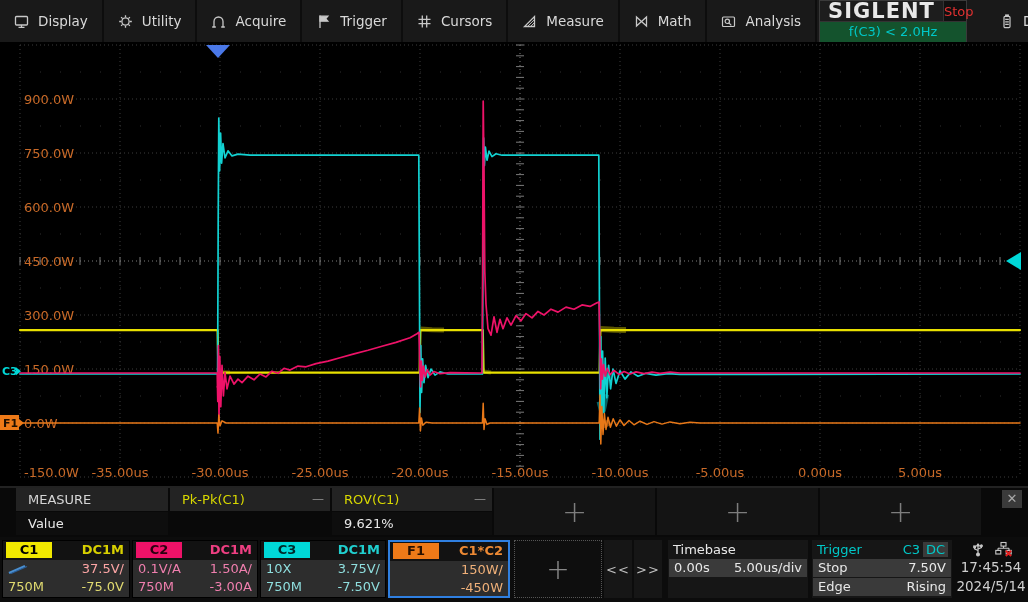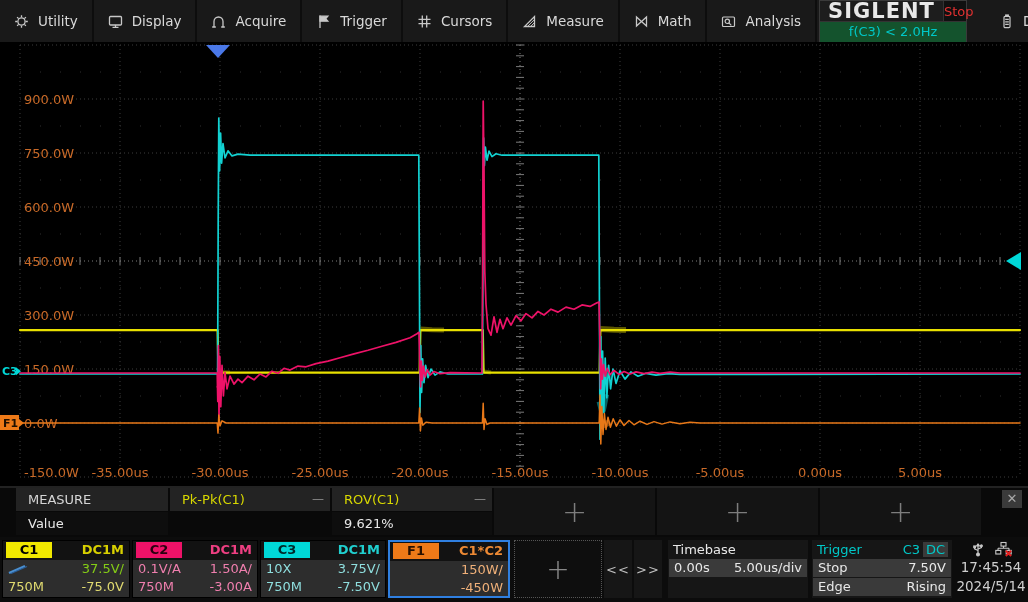--- a/index.html
+++ b/index.html
@@ -59,31 +59,31 @@
   .st-line{height:19px;line-height:19px;font-size:13.5px;}
 </style>
 </head>
 <body>
 
 <div id="app">
 
   <div id="menubar">
     <div class="menu-item">
       <svg width="15" height="15" viewBox="0 0 15 15" fill="none" stroke="#c8c8c8" stroke-width="1.3">
+        <rect x="1.5" y="2.5" width="12" height="8.5" rx="1"></rect>
+          <path d="M7.5,11v2 M4.5,13.4h6"></path>
+      </svg>
+      <span>Display</span>
+    </div>
+    <div class="menu-item">
+      <svg width="15" height="15" viewBox="0 0 15 15" fill="none" stroke="#c8c8c8" stroke-width="1.3">
         <circle cx="7.5" cy="7.5" r="3.6"></circle>
           <path d="M7.5,1.2V3.3 M7.5,11.7V13.8 M1.2,7.5H3.3 M11.7,7.5H13.8 M3.1,3.1L4.6,4.6 M10.4,10.4L11.9,11.9 M3.1,11.9L4.6,10.4 M10.4,4.6L11.9,3.1"></path>
       </svg>
       <span>Utility</span>
-    </div>
-    <div class="menu-item">
-      <svg width="15" height="15" viewBox="0 0 15 15" fill="none" stroke="#c8c8c8" stroke-width="1.3">
-        <rect x="1.5" y="2.5" width="12" height="8.5" rx="1"></rect>
-          <path d="M7.5,11v2 M4.5,13.4h6"></path>
-      </svg>
-      <span>Display</span>
     </div>
     <div class="menu-item">
       <svg width="15" height="15" viewBox="0 0 15 15" fill="none" stroke="#c8c8c8" stroke-width="1.3">
         <path d="M3,13V7.5 A4.5,4.5 0 0 1 12,7.5 V13 M1.2,13H4.8 M10.2,13H13.8"></path>
       </svg>
       <span>Acquire</span>
     </div>
     <div class="menu-item">
       <svg width="15" height="15" viewBox="0 0 15 15" fill="none" stroke="#c8c8c8" stroke-width="1.3">
         <path d="M4,1.5V14"></path>
@@ -320,21 +320,21 @@
     <div id="measure-close">✕</div>
   </div>
 
   <div id="bottombar">
 
     <div class="ch-box" style="left:2px;width:128px;">
       <div class="ch-top">
         <span class="ch-badge" style="background:#f0e800;">C1</span>
         <span class="ch-coupling" style="color:#d8d000;">DC1M</span>
       </div>
-      <div class="ch-row" style="color:#84cc16;">
+      <div class="ch-row" style="color:#fca5a5;">
         <svg width="22" height="12" viewBox="0 0 22 12" style="position:absolute;left:4px;top:3px;">
           <path d="M2,10 L18,3" stroke="#4a8fd0" stroke-width="2.4"></path>
             <path d="M4,10.5 L20,3.5" stroke="#2a5f9a" stroke-width="1.2"></path>
         </svg>
         <span class="ch-right">37.5V/</span>
       </div>
       <div class="ch-row" style="color:#e0da70;">
         <span class="ch-left">750M</span>
         <span class="ch-right">-75.0V</span>
       </div>

